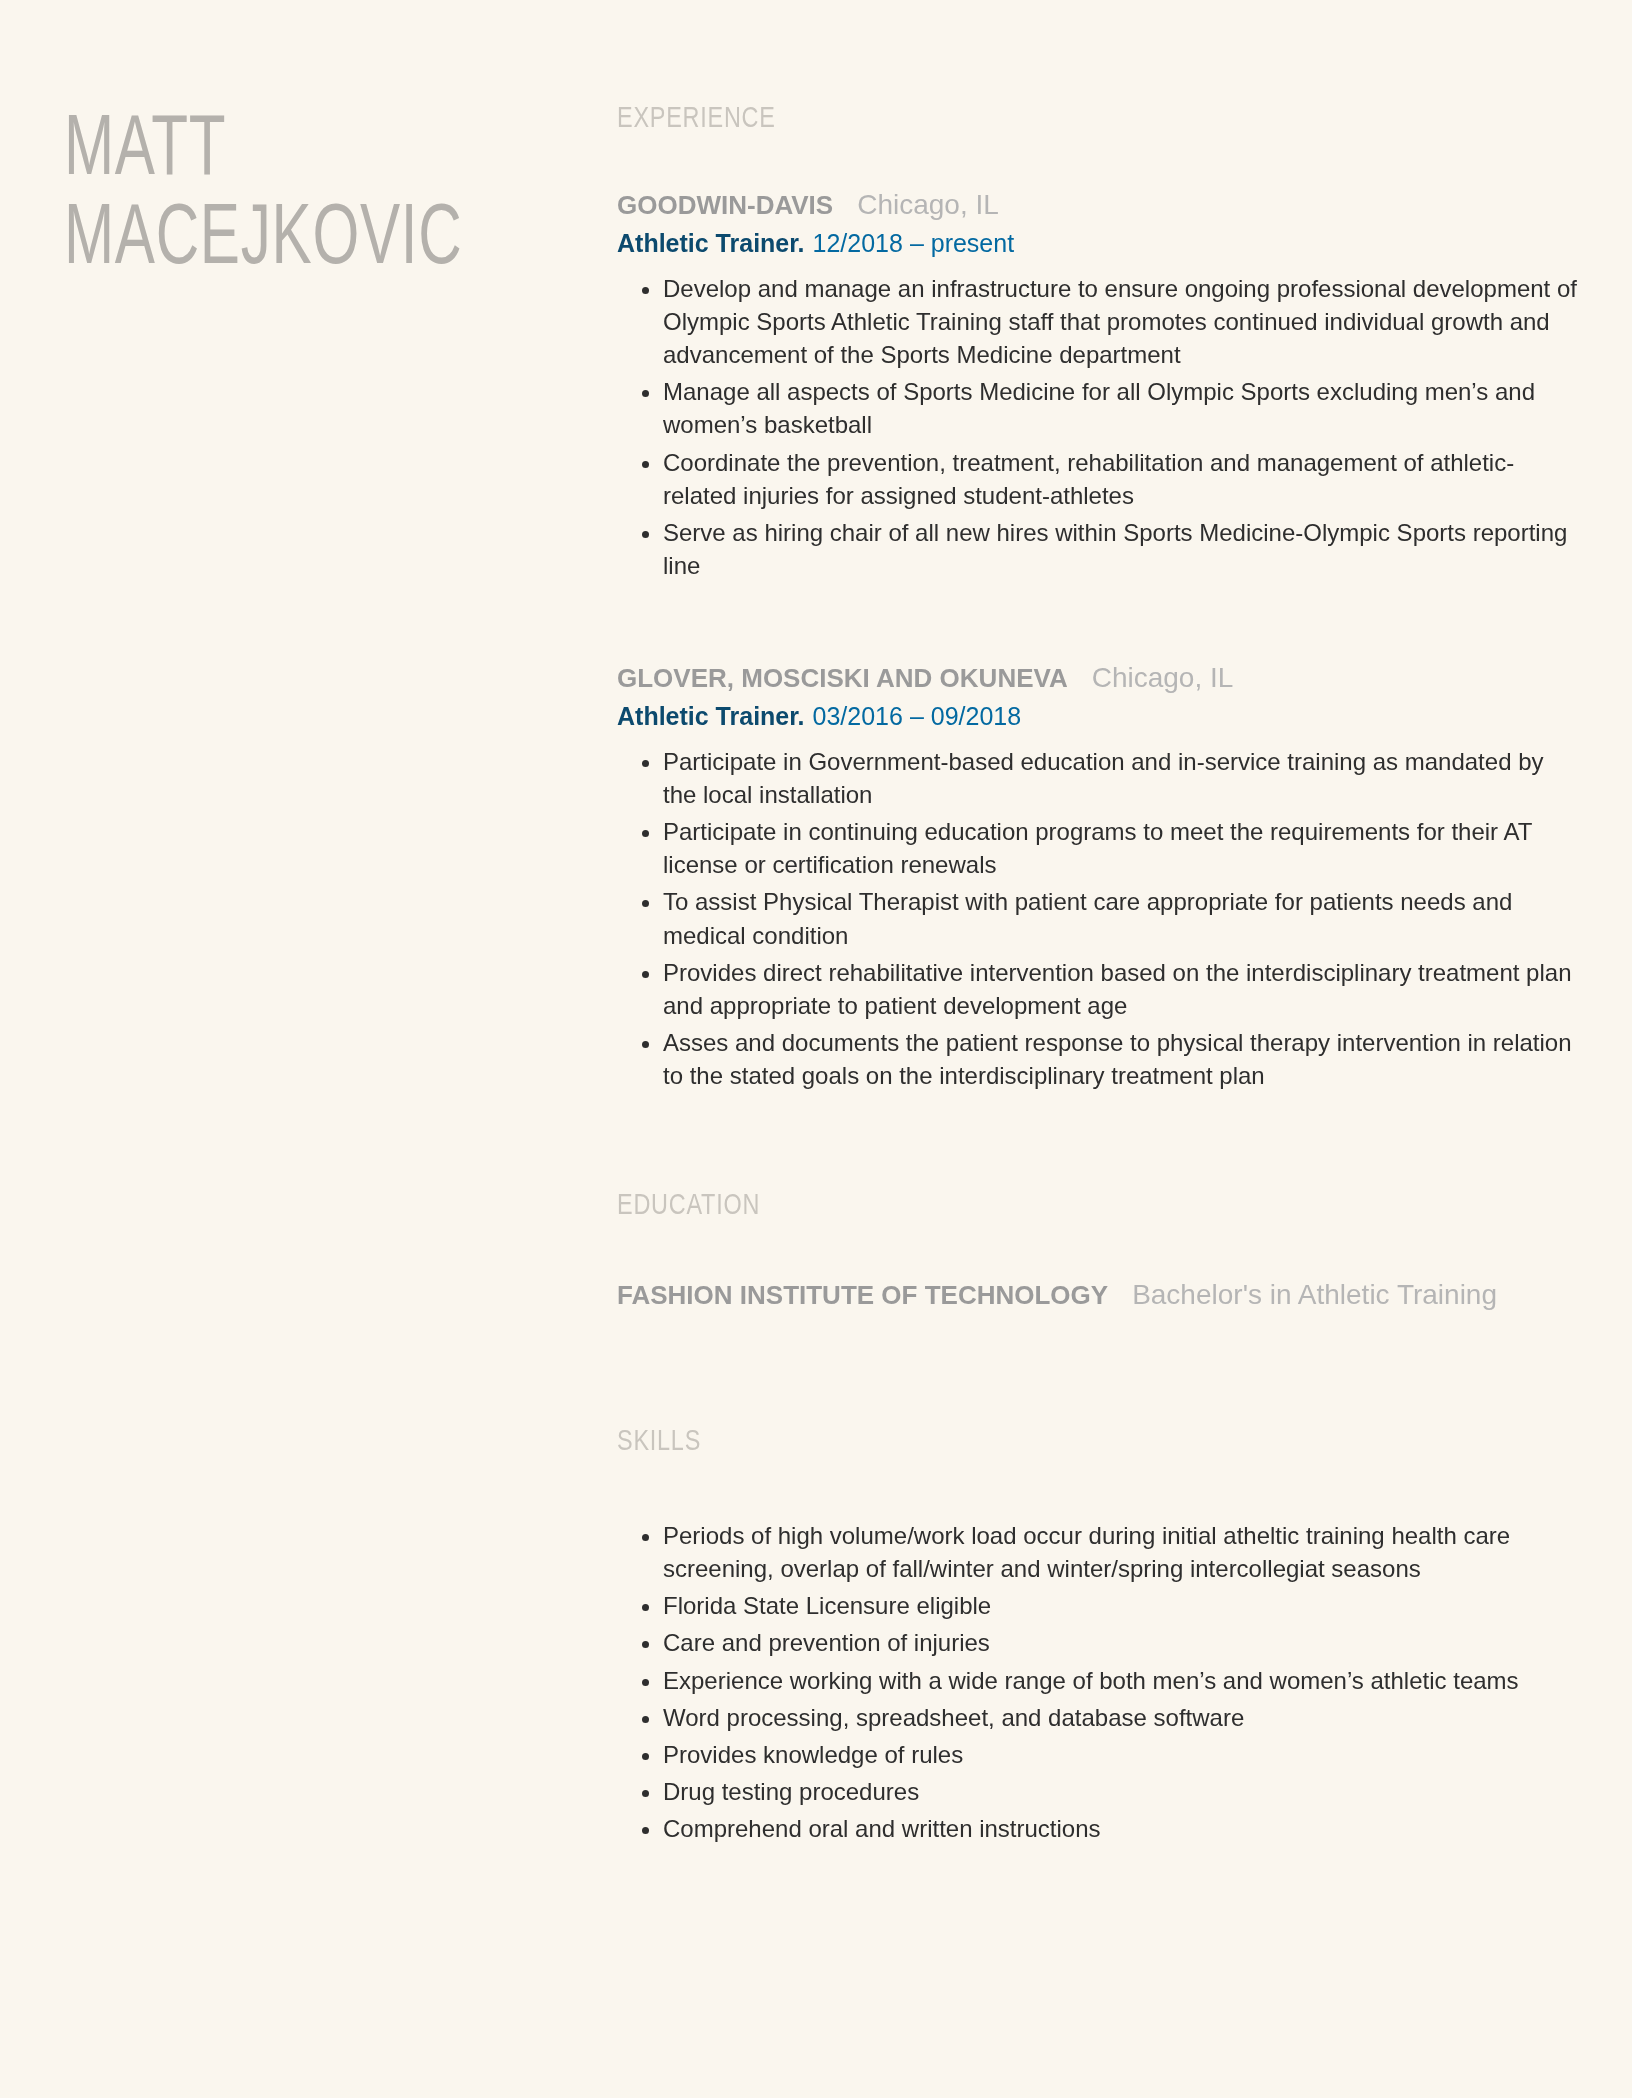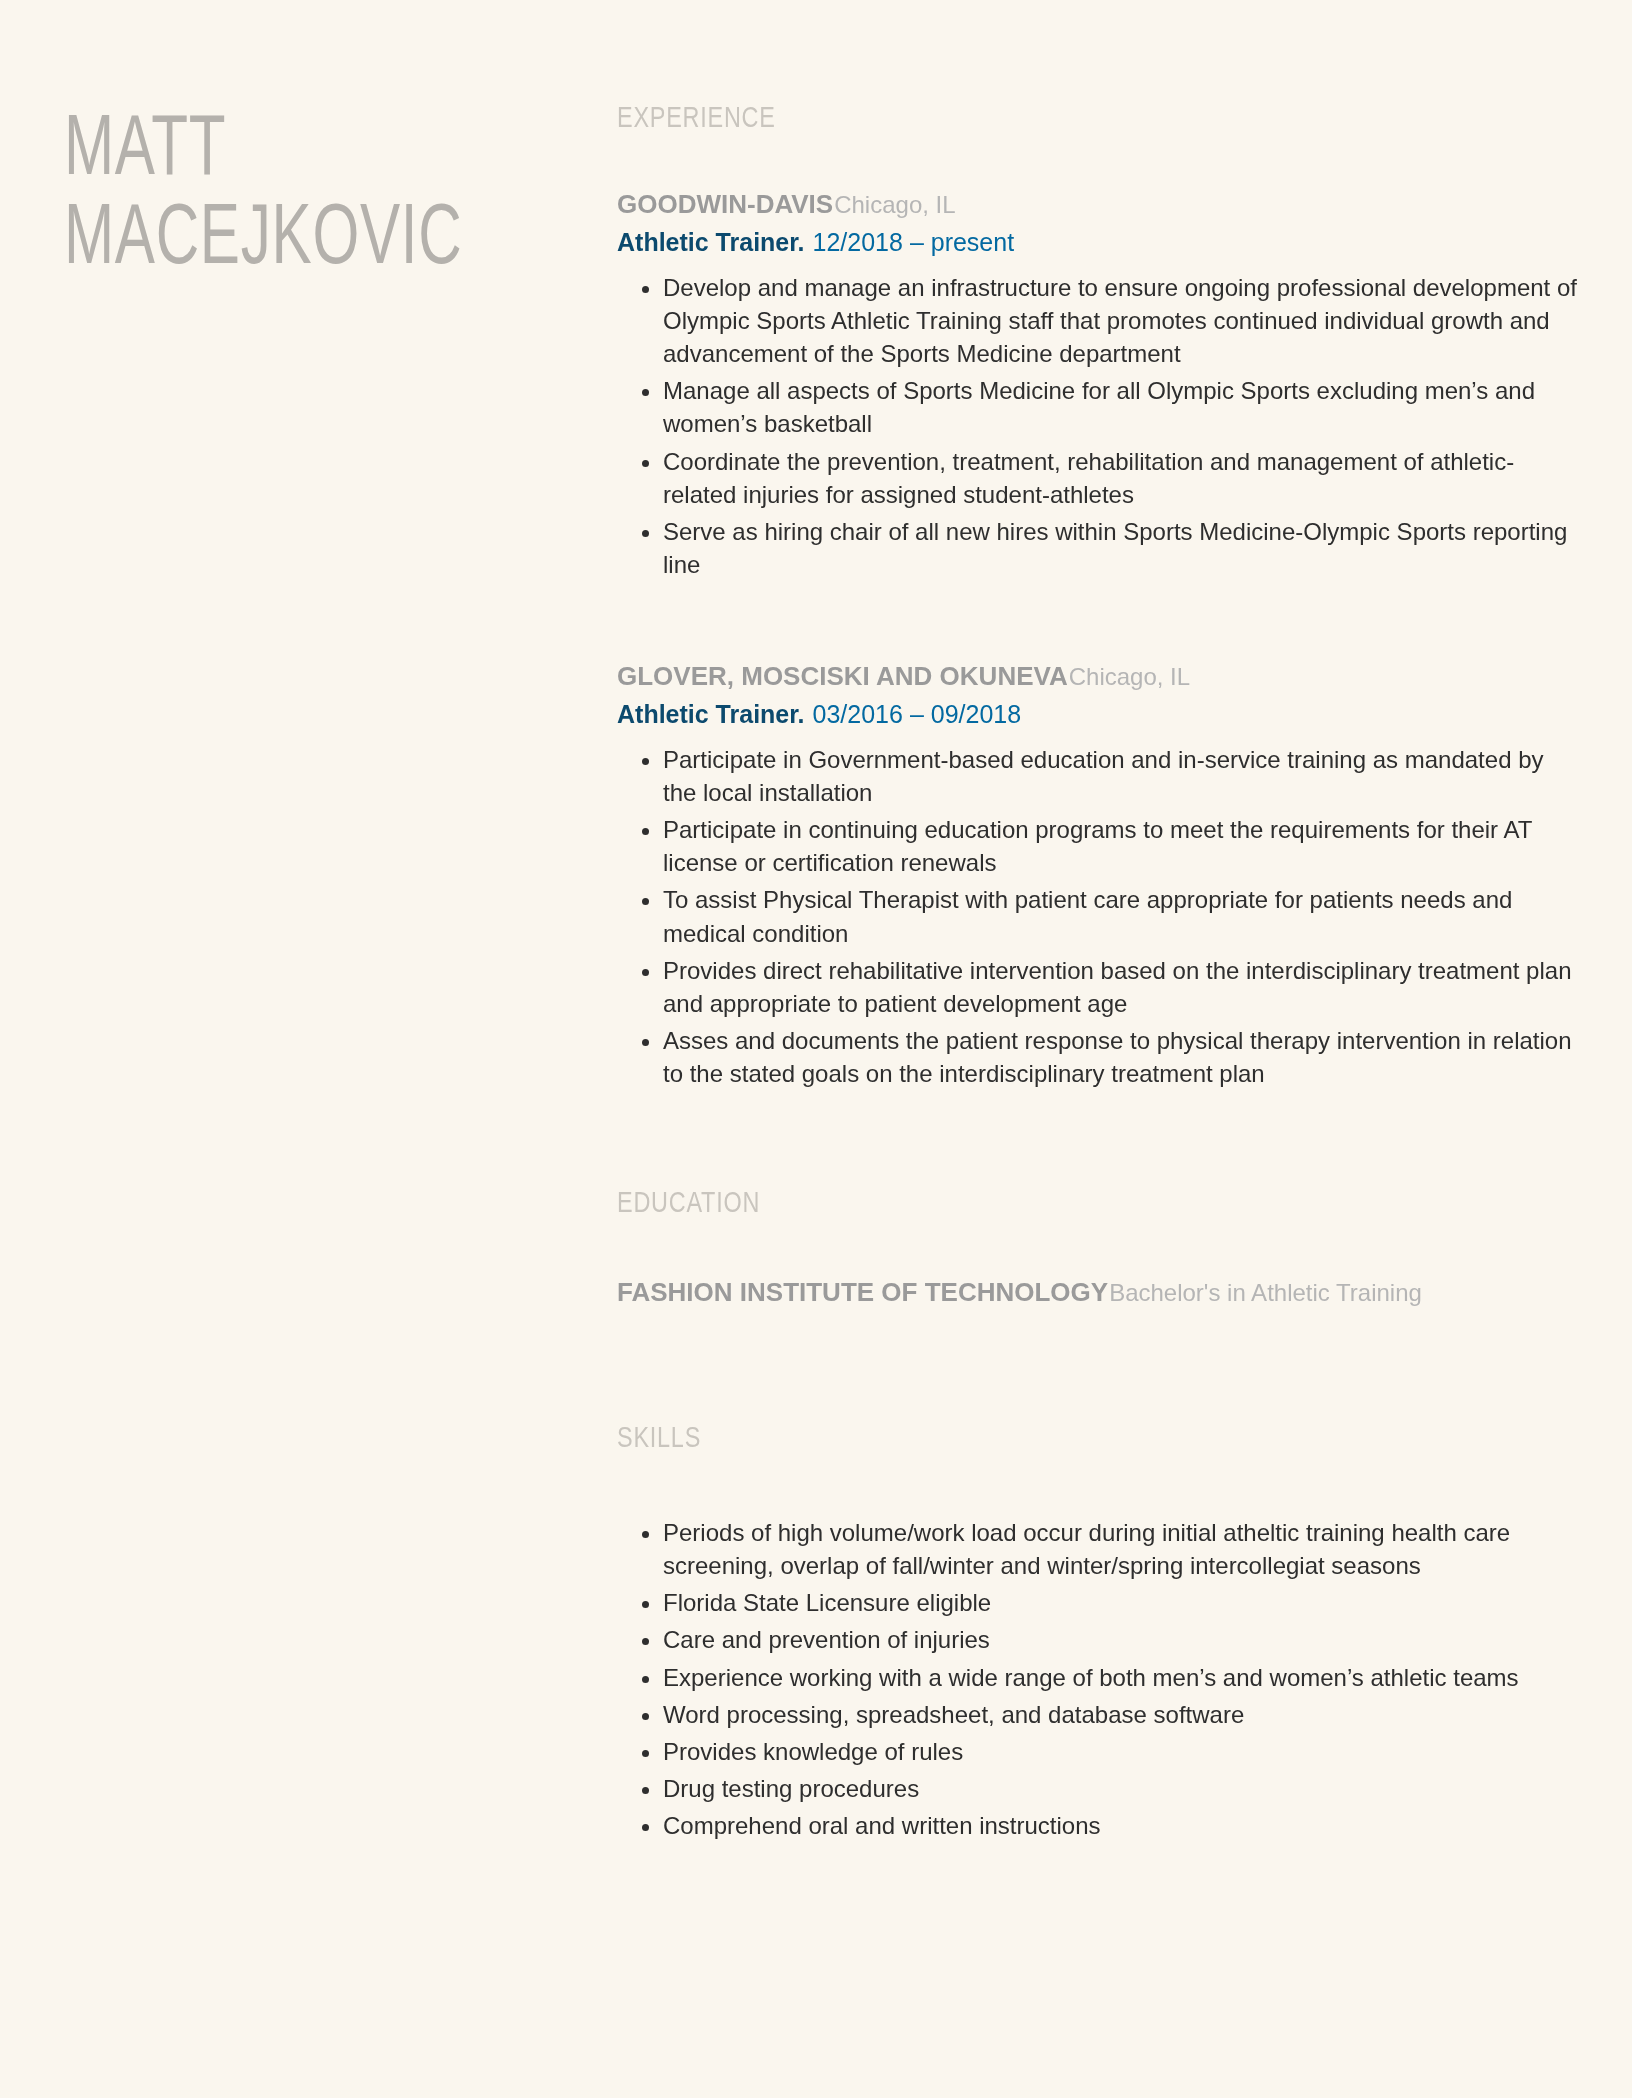--- a/index.html
+++ b/index.html
@@ -63,23 +63,23 @@
     white-space: nowrap;
   }
   .job + .job { margin-top: 80px; }
   .job-head { margin: 0 0 8px 0; }
   .company, .school {
     font-size: 26px;
     font-weight: bold;
     color: #9a9a9a;
   }
   .location, .degree {
-    font-size: 24px;
+    font-size: 28px;
     color: #b5b5b5;
-    margin-left: 1px;
+    margin-left: 24px;
   }
   .job-sub { margin: 0; }
   .role {
     font-size: 25px;
     font-weight: bold;
     color: #0c4a6e;
   }
   .dates {
     font-size: 25px;
     color: #0369a1;

